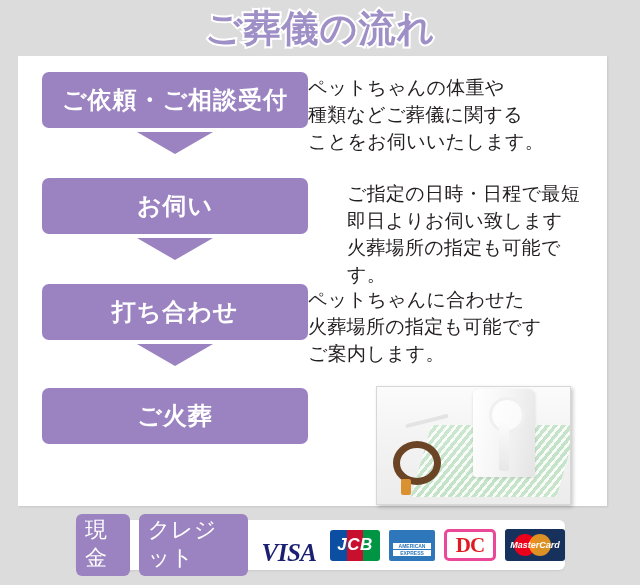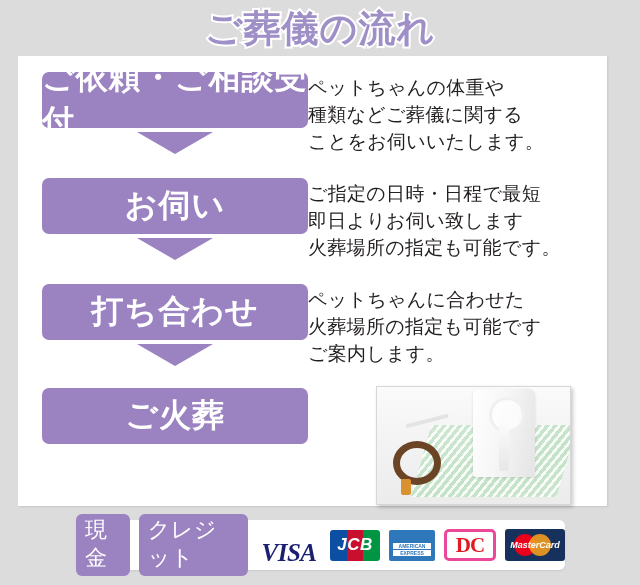--- a/index.html
+++ b/index.html
@@ -44,37 +44,37 @@
 
   
   .flow-row {
     position: absolute;
     left: 0;
     width: 589px;
     display: flex;
     align-items: flex-start;
   }
   .row-1 { top: 16px; }
-  .row-2 { top: 122px; }
+  .row-2 { top: 122px; gap: 39px; }
   .row-3 { top: 228px; }
   .row-4 { top: 332px; }
 
   .step-col {
     width: 290px;
     padding-left: 24px;
     box-sizing: border-box;
   }
 
   .step-box {
     width: 266px;
     height: 56px;
     background: #9b82c0;
     border-radius: 7px;
     color: #ffffff;
-    font-size: 32px;
+    font-size: 24px;
     font-weight: bold;
     display: flex;
     align-items: center;
     justify-content: center;
     letter-spacing: 1px;
     box-sizing: border-box;
   }
 
   .arrow-down {
     width: 266px;

